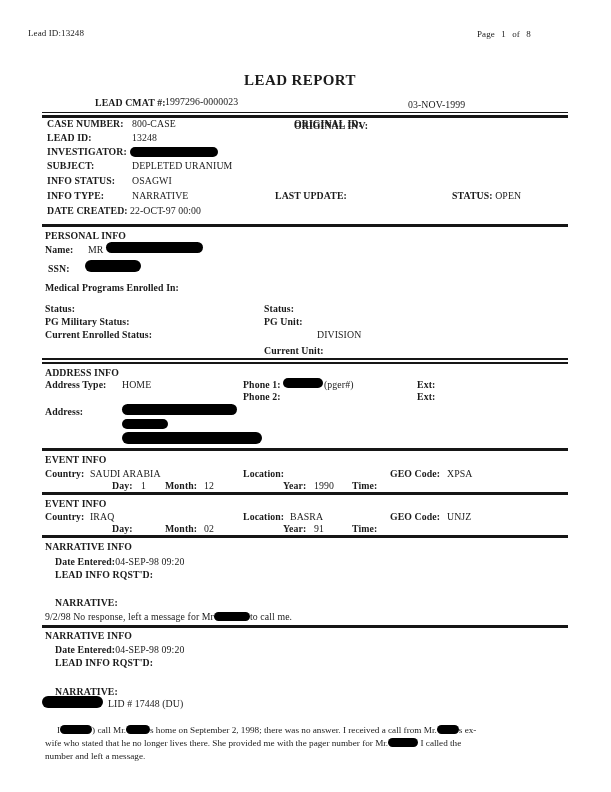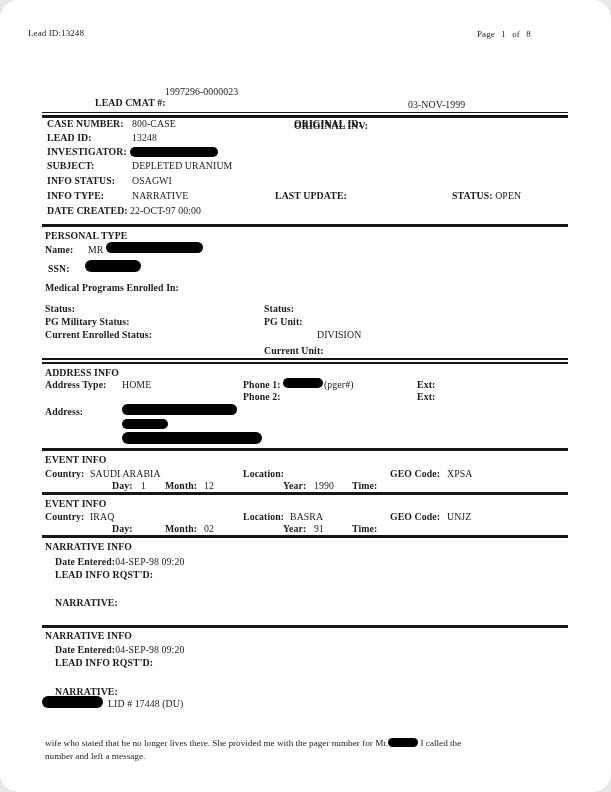--- a/index.html
+++ b/index.html
@@ -3,21 +3,20 @@
 <meta charset="utf-8">
 <style>
   html,body{margin:0;padding:0;background:#e8e8e8;}
   .doc{
     position:relative;
     width:611px;height:792px;
     background:#ffffff;
     font-family:"Liberation Serif", serif;
     color:#1b1b1b;
     overflow:hidden;
-    border-radius:19px;
   }
   .abs{position:absolute;white-space:nowrap;font-size:9.8px;line-height:11px;letter-spacing:0.1px;}
   .b{font-weight:bold;}
   .sm{font-size:9px;}
   .title{
     position:absolute;left:0;top:72px;width:600px;
     text-align:center;font-weight:bold;font-size:15px;letter-spacing:0.4px;
   }
   .hline{position:absolute;left:42px;width:526px;background:#161616;height:1px;}
   .thick{height:3px;}
@@ -28,23 +27,24 @@
   .ws{word-spacing:4px;}
 </style>
 </head>
 <body>
 
 <div class="doc">
 
   <span class="abs sm" style="left:28px;top:28px">Lead ID:13248</span>
   <span class="abs sm ws" style="left:477px;top:29px">Page 1 of 8</span>
 
+  <div class="title">LEAD REPORT</div>
 
   <span class="abs b" style="left:95px;top:97px">LEAD CMAT #:</span>
-  <span class="abs" style="left:165px;top:86px">1997296-0000023</span>
+  <span class="abs" style="left:165px;top:96px">1997296-0000023</span>
   <span class="abs" style="left:408px;top:99px">03-NOV-1999</span>
 
   <div class="hline" style="top:112px"></div>
   <div class="hline thick" style="top:115px"></div>
 
   <span class="abs b" style="left:47px;top:118px">CASE NUMBER:</span>
   <span class="abs" style="left:132px;top:118px">800-CASE</span>
   <span class="abs b" style="left:294px;top:118px">ORIGINAL ID:</span>
 
   <span class="abs b" style="left:47px;top:132px">LEAD ID:</span>
@@ -62,21 +62,21 @@
 
   <span class="abs b" style="left:47px;top:190px">INFO TYPE:</span>
   <span class="abs" style="left:132px;top:190px">NARRATIVE</span>
   <span class="abs b" style="left:275px;top:190px">LAST UPDATE:</span>
   <span class="abs" style="left:452px;top:190px"><span class="b">STATUS:</span> <span>OPEN</span></span>
 
   <span class="abs b" style="left:47px;top:205px">DATE CREATED:</span>
   <span class="abs" style="left:130px;top:205px">22-OCT-97 00:00</span>
 
   <div class="hline thick" style="top:224px"></div>
-  <span class="abs b" style="left:45px;top:230px">PERSONAL TYPE</span>
+  <span class="abs b" style="left:45px;top:230px">PERSONAL INFO</span>
 
   <span class="abs b" style="left:45px;top:244px">Name:</span>
   <span class="abs" style="left:88px;top:244px">MR</span>
   <div class="rbar" style="left:106px;top:242px;width:97px;height:11px"></div>
 
   <span class="abs b" style="left:48px;top:263px">SSN:</span>
   <div class="rbar" style="left:85px;top:260px;width:56px;height:12px"></div>
 
   <span class="abs b" style="left:45px;top:282px">Medical Programs Enrolled In:</span>
 
@@ -144,28 +144,30 @@
   <span class="abs b" style="left:283px;top:523px">Year:</span>
   <span class="abs" style="left:314px;top:523px">91</span>
   <span class="abs b" style="left:352px;top:523px">Time:</span>
 
   <div class="hline thick" style="top:535px"></div>
   <span class="abs b" style="left:45px;top:541px">NARRATIVE INFO</span>
 
   <span class="abs" style="left:55px;top:556px"><span class="b">Date Entered:</span><span>04-SEP-98 09:20</span></span>
   <span class="abs b" style="left:55px;top:569px">LEAD INFO RQST'D:</span>
   <span class="abs b" style="left:55px;top:597px">NARRATIVE:</span>
+  <span class="abs" style="left:45px;top:611px"><span>9/2/98  No response, left a message for Mr</span><span class="ribar" style="width:36px"></span><span>to call me.</span></span>
 
   <div class="hline thick" style="top:625px"></div>
   <span class="abs b" style="left:45px;top:630px">NARRATIVE INFO</span>
 
   <span class="abs" style="left:55px;top:644px"><span class="b">Date Entered:</span><span>04-SEP-98 09:20</span></span>
   <span class="abs b" style="left:55px;top:657px">LEAD INFO RQST'D:</span>
   <span class="abs b" style="left:55px;top:686px">NARRATIVE:</span>
   <div class="rbar" style="left:42px;top:696px;width:61px;height:12px"></div>
   <span class="abs" style="left:108px;top:698px">LID # 17448  (DU)</span>
 
+  <span class="abs para" style="left:57px;top:725px"><span>I</span><span class="ribar" style="width:32px"></span><span>) call Mr.</span><span class="ribar" style="width:24px"></span><span>s home on September 2, 1998; there was no answer.  I received a call from Mr.</span><span class="ribar" style="width:22px"></span><span>s ex-</span></span>
 
   <span class="abs para" style="left:45px;top:738px"><span>wife who stated that he no longer lives there.  She provided me with the pager number for Mr.</span><span class="ribar" style="width:30px"></span><span>  I called the</span></span>
 
   <span class="abs para" style="left:45px;top:751px">number and left a message.</span>
 
 </div>
 
 </body></html>

